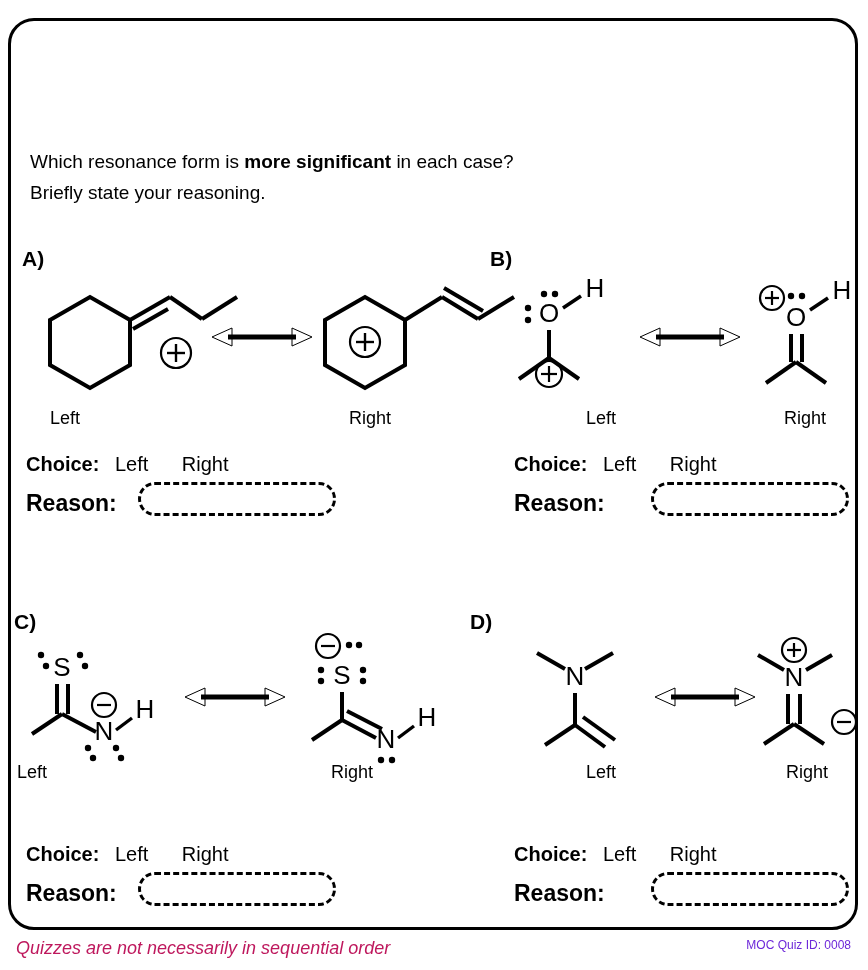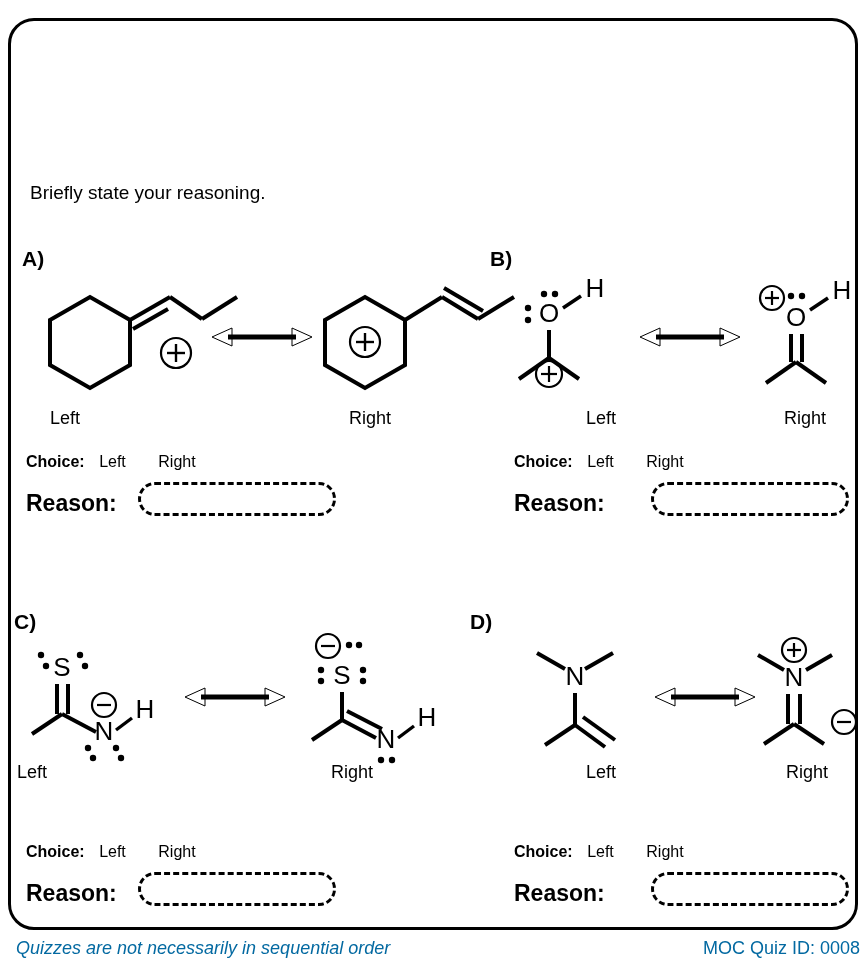--- a/index.html
+++ b/index.html
@@ -53,21 +53,21 @@
     position: absolute;
     font-size: 21px;
     font-weight: bold;
   }
   .struct-label {
     position: absolute;
     font-size: 18px;
   }
   .choice-row {
     position: absolute;
-    font-size: 16px;
+    font-size: 20px;
     white-space: nowrap;
   }
   .choice-row .lbl { font-weight: bold; }
   .choice-opt {
     display: inline-block;
     margin-left: 10px;
   }
   .reason-row {
     position: absolute;
     font-size: 23px;
@@ -80,29 +80,29 @@
     border-radius: 20px;
     box-sizing: border-box;
     background: transparent;
   }
   .footer-left {
     position: absolute;
     left: 16px;
     top: 938px;
     font-size: 18px;
     font-style: italic;
-    color: #0369a1;
+    color: #be185d;
     white-space: nowrap;
   }
   .footer-right {
     position: absolute;
-    right: 8px;
+    right: 17px;
     top: 938px;
-    font-size: 18px;
-    color: #0369a1;
+    font-size: 12px;
+    color: #6d28d9;
     white-space: nowrap;
   }
   svg.mol { position: absolute; overflow: visible; }
   svg.mol text {
     font-family: "Liberation Sans", sans-serif;
     font-size: 26px;
     fill: #000;
   }
   svg.mol line, svg.mol polyline, svg.mol path, svg.mol polygon {
     stroke: #000;
@@ -111,20 +111,23 @@
   svg.mol circle.chg { stroke: #000; stroke-width: 2.2; fill: none; }
   svg.mol circle.lp { fill: #000; stroke: none; }
 </style>
 </head>
 <body>
 
 <div id="page">
 
   <div class="card"></div>
 
+  <div class="prompt">
+    <span>Which resonance form is </span><b>more significant</b><span> in each case?</span>
+  </div>
   <div class="prompt2">Briefly state your reasoning.</div>
 
   <div class="sect-letter" style="left:22px; top:247px;">A)</div>
 
   <svg class="mol" style="left:30px; top:275px;" width="230" height="115" viewBox="0 0 230 115">
 
     <polygon points="20,45 60,22 100,45 100,90 60,113 20,90" stroke-width="4" fill="none"></polygon>
 
     <line x1="100" y1="45" x2="140" y2="22" stroke-width="4"></line>
     <line x1="103" y1="54" x2="138" y2="34" stroke-width="4"></line>

